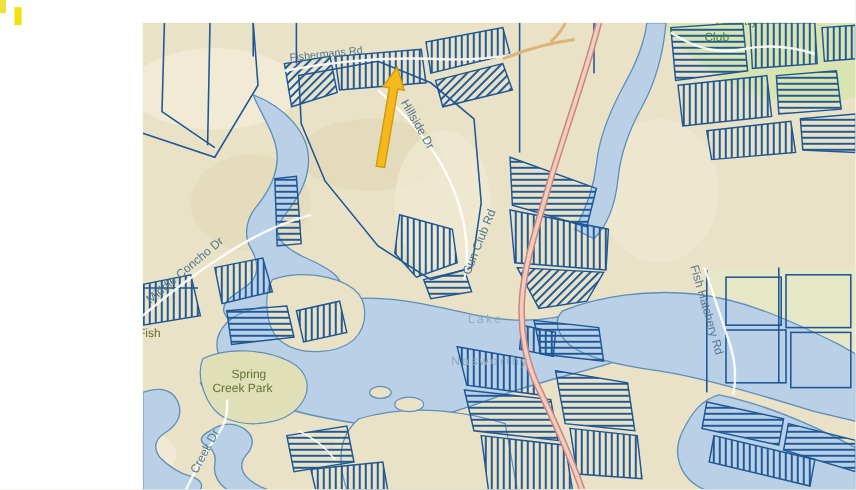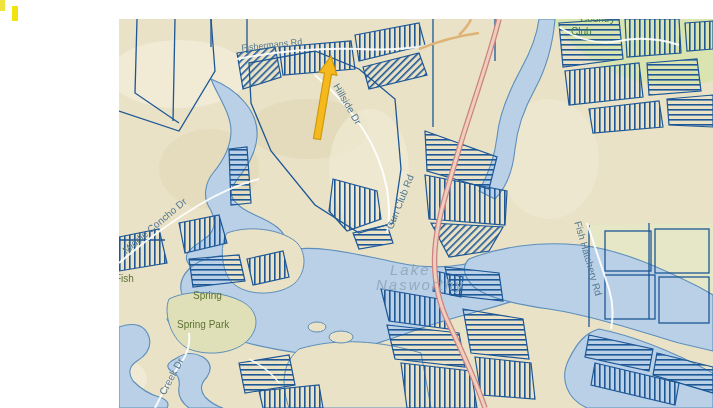--- a/index.html
+++ b/index.html
@@ -15,28 +15,28 @@
   #map svg{position:absolute;left:0;top:0;display:block;}
 
   .lbl{position:absolute;white-space:nowrap;line-height:1;pointer-events:none;}
   .roadlbl{color:var(--roadlbl);font-size:10px;}
   #lbl-toproad{left:122px;top:25px;font-size:9px;transform:rotate(-6deg);transform-origin:0 0;}
   #lbl-hillside{left:221px;top:63px;transform:rotate(60deg);transform-origin:0 0;}
   #lbl-gunclub{left:266px;top:208px;transform:rotate(-68deg);transform-origin:0 0;}
   #lbl-middleconcho{left:2px;top:229px;transform:rotate(-40deg);transform-origin:0 0;}
   #lbl-creekdr{left:39px;top:373px;transform:rotate(-62deg);transform-origin:0 0;}
   #lbl-fishhatchery{left:463px;top:201px;transform:rotate(74deg);transform-origin:0 0;}
-  .lakelbl{color:var(--lakelbl);font-size:15px;letter-spacing:2px;font-style:italic;}
+  .lakelbl{color:var(--lakelbl);font-size:10px;letter-spacing:2px;}
   #lbl-lake1{left:271px;top:243px;}
-  #lbl-lake2{left:257px;top:258px;}
+  #lbl-lake2{left:257px;top:278px;}
   .parklbl{color:var(--parklbl);font-size:10px;}
   #lbl-park{left:-4px;top:255px;}
-  #lbl-spring1{left:74px;top:272px;}
+  #lbl-spring1{left:74px;top:289px;}
   #lbl-spring2{left:58px;top:301px;}
-  .clublbl{color:var(--clublbl);font-size:10px;}
+  .clublbl{color:var(--clublbl);font-size:10px;margin-left:16px;}
   #lbl-country1{left:461px;top:-5px;}
   #lbl-country2{left:452px;top:8px;}
 </style>
 </head>
 <body>
 
 <div class="ymark" id="ym1"></div>
 <div class="ymark" id="ym2"></div>
 
 <div id="map">
@@ -157,18 +157,18 @@
   </svg>
 
   <span class="lbl roadlbl" id="lbl-toproad">Fishermans Rd</span>
   <span class="lbl roadlbl" id="lbl-hillside">Hillside Dr</span>
   <span class="lbl roadlbl" id="lbl-gunclub">Gun Club Rd</span>
   <span class="lbl roadlbl" id="lbl-middleconcho">Middle Concho Dr</span>
   <span class="lbl lakelbl" id="lbl-lake1">Lake</span>
   <span class="lbl lakelbl" id="lbl-lake2">Nasworthy</span>
   <span class="lbl parklbl" id="lbl-park">Fish</span>
   <span class="lbl parklbl" id="lbl-spring1">Spring</span>
-  <span class="lbl parklbl" id="lbl-spring2">Spring Park</span>
+  <span class="lbl parklbl" id="lbl-spring2">Creek Park</span>
   <span class="lbl roadlbl" id="lbl-creekdr">Creek Dr</span>
   <span class="lbl roadlbl" id="lbl-fishhatchery">Fish Hatchery Rd</span>
   <span class="lbl clublbl" id="lbl-country1">Country</span>
   <span class="lbl clublbl" id="lbl-country2">Club</span>
 </div>
 
 </body></html>

